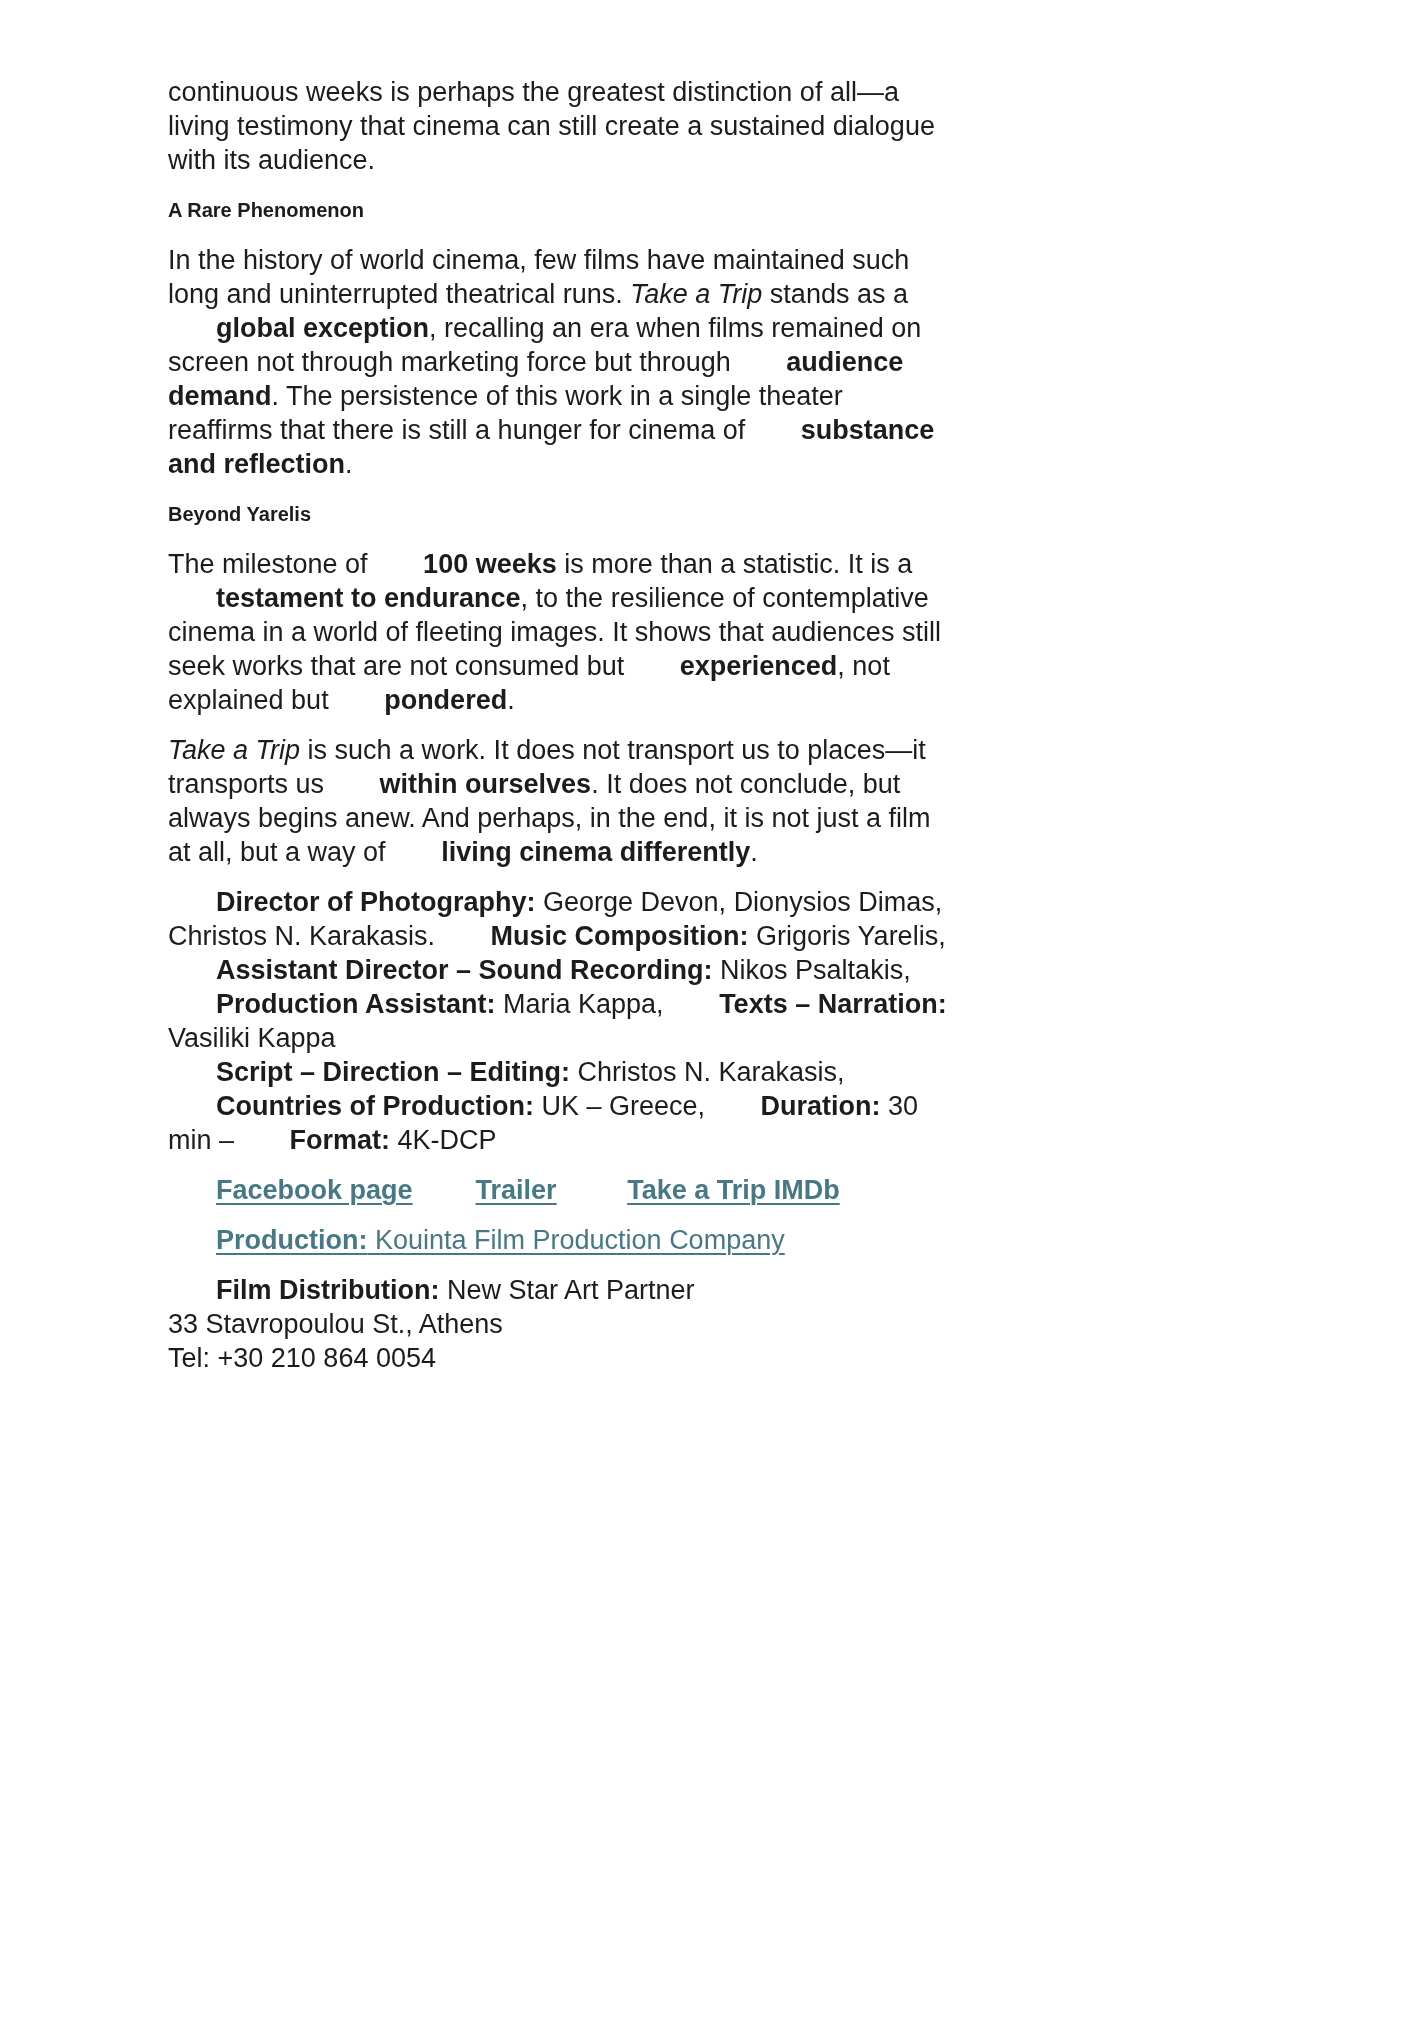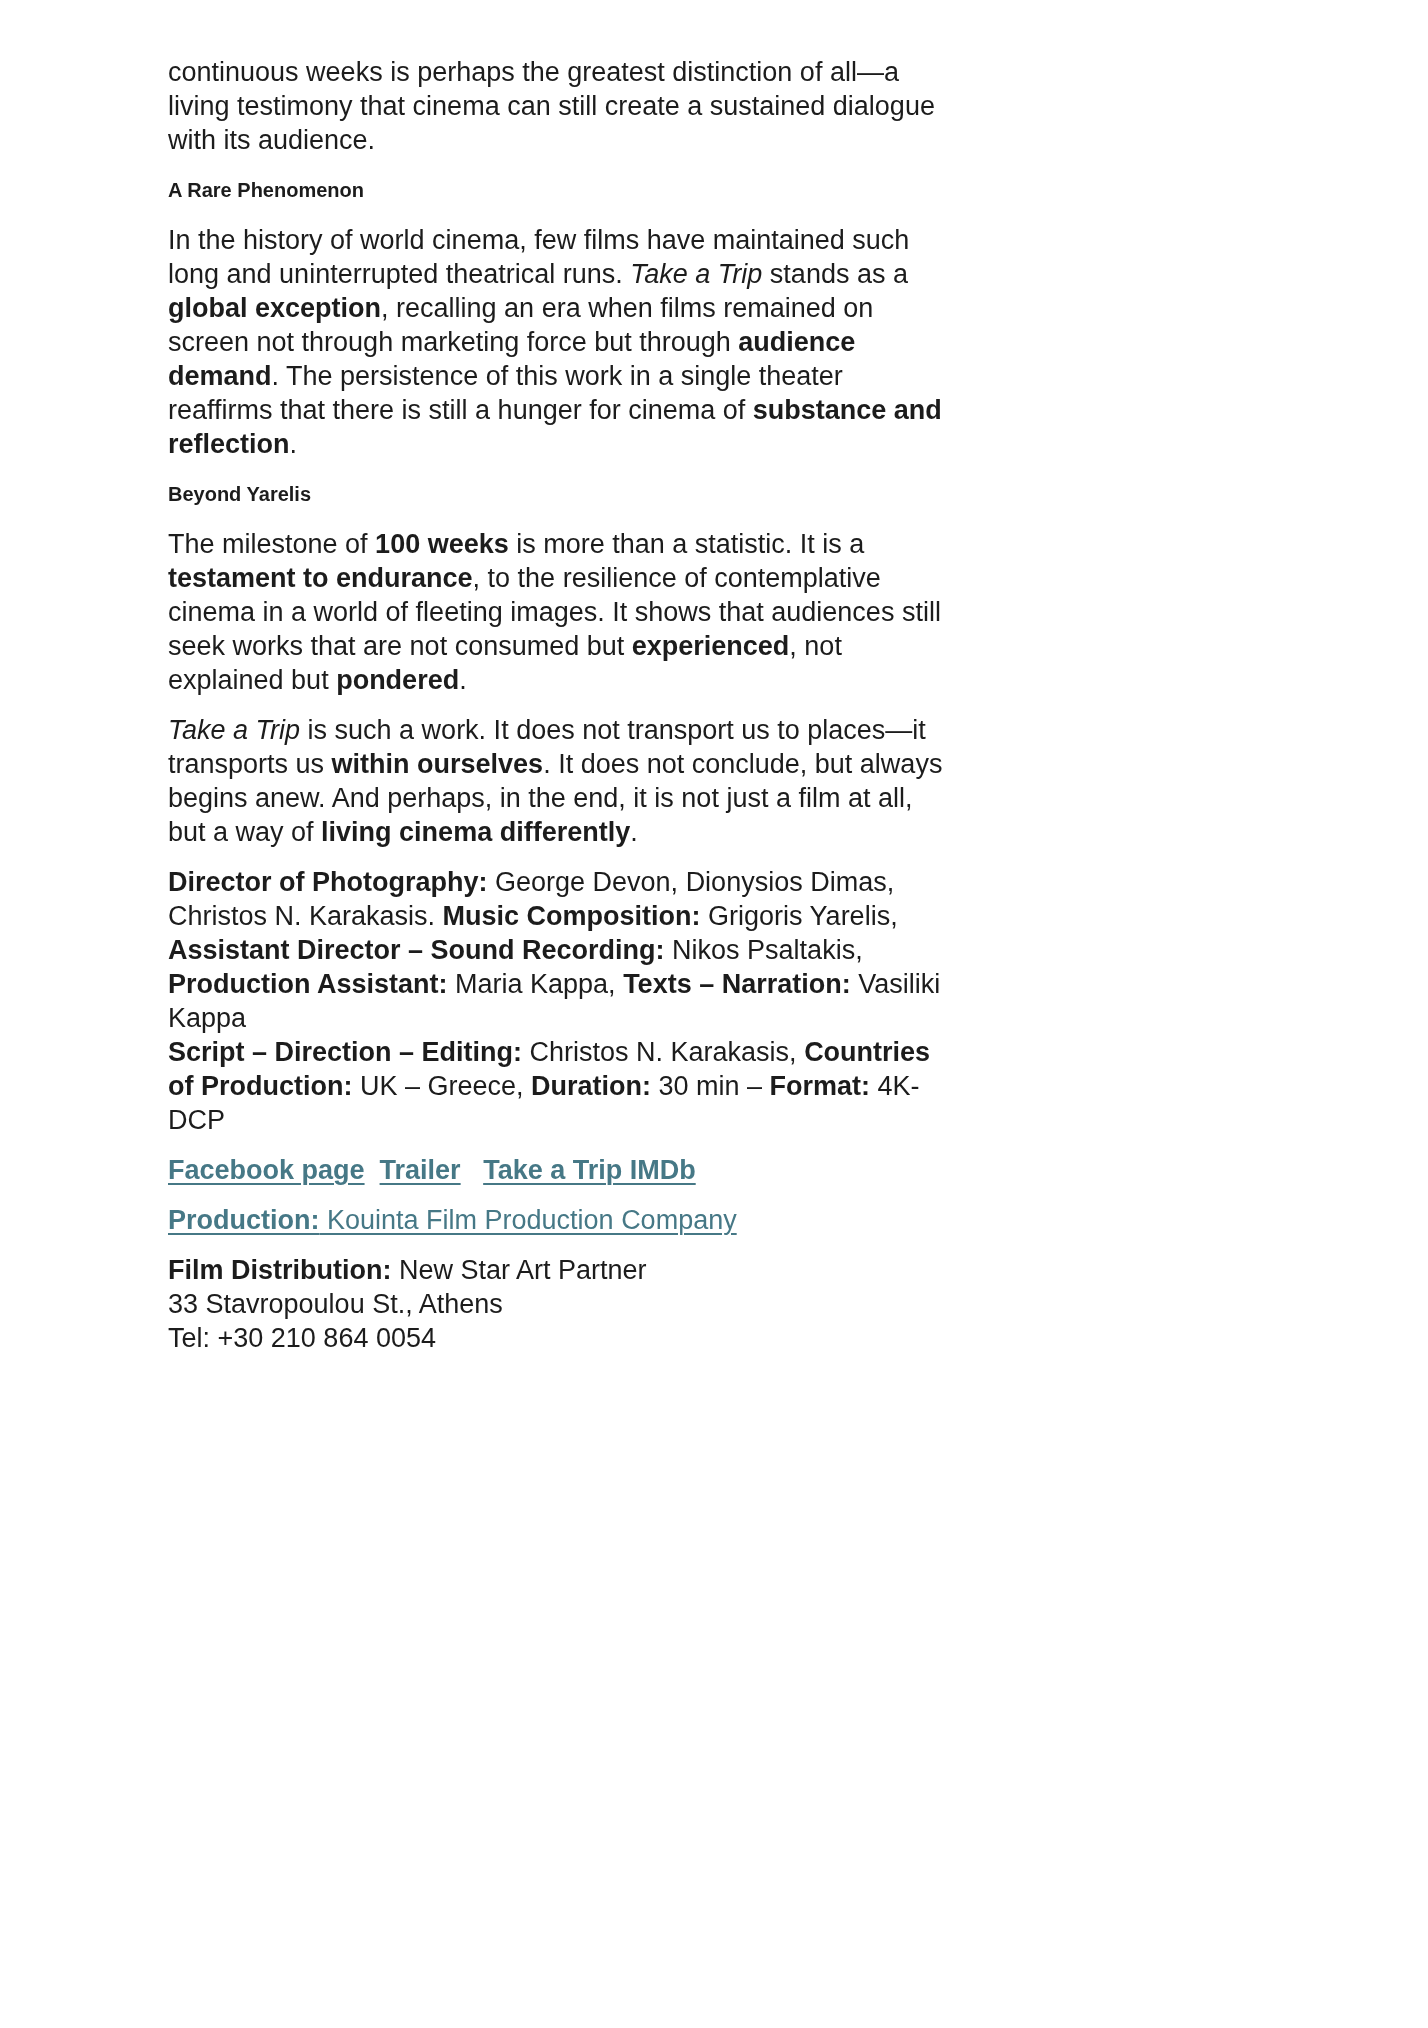--- a/index.html
+++ b/index.html
@@ -7,39 +7,39 @@
   body {
     width: 1428px;
     height: 2028px;
     background: #ffffff;
     font-family: "Liberation Sans", sans-serif;
   }
   .page {
     width: 1428px;
     height: 2028px;
     background: var(--page-bg, #ffffff);
-    padding: 55px 168px 0 168px;
+    padding: 75px 168px 0 168px;
     overflow: hidden;
   }
   .content {
     width: 784px;
     color: var(--text-color, #1c1c1c);
     font-size: 27px;
     line-height: 34px;
   }
   .content p, .content h2 {
     margin: 0 0 16px 0;
   }
   .content h2 {
     font-size: 20px;
     line-height: 34px;
     font-weight: bold;
     color: var(--text-color, #1c1c1c);
   }
-  .seg-bold { font-weight: bold; }
+  .seg-bold { font-weight: bold; margin-left: 48px; }
   .seg-italic { font-style: italic; }
   a.seg-link {
     color: var(--link-color, #467886);
     text-decoration: underline;
     text-decoration-thickness: 2px;
     text-underline-offset: 4px;
     cursor: pointer;
   }
 </style>
 </head>

